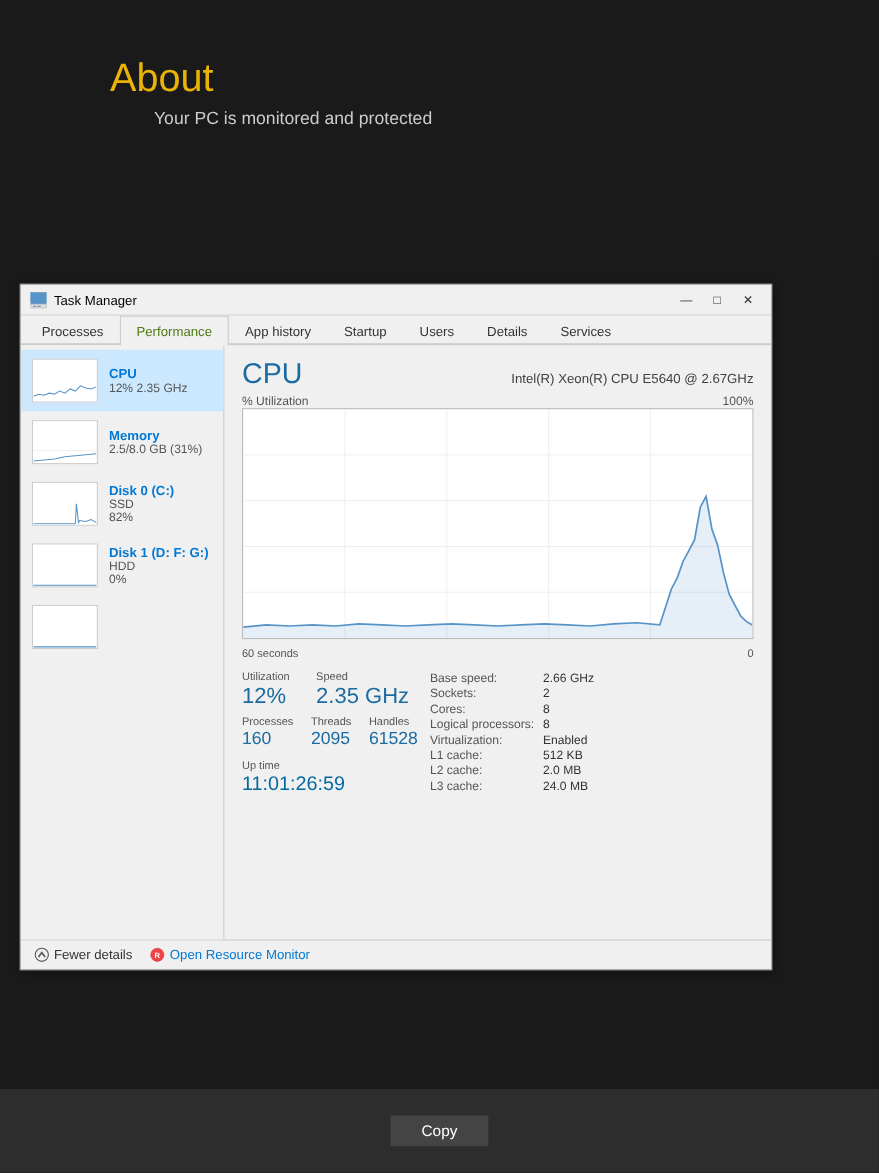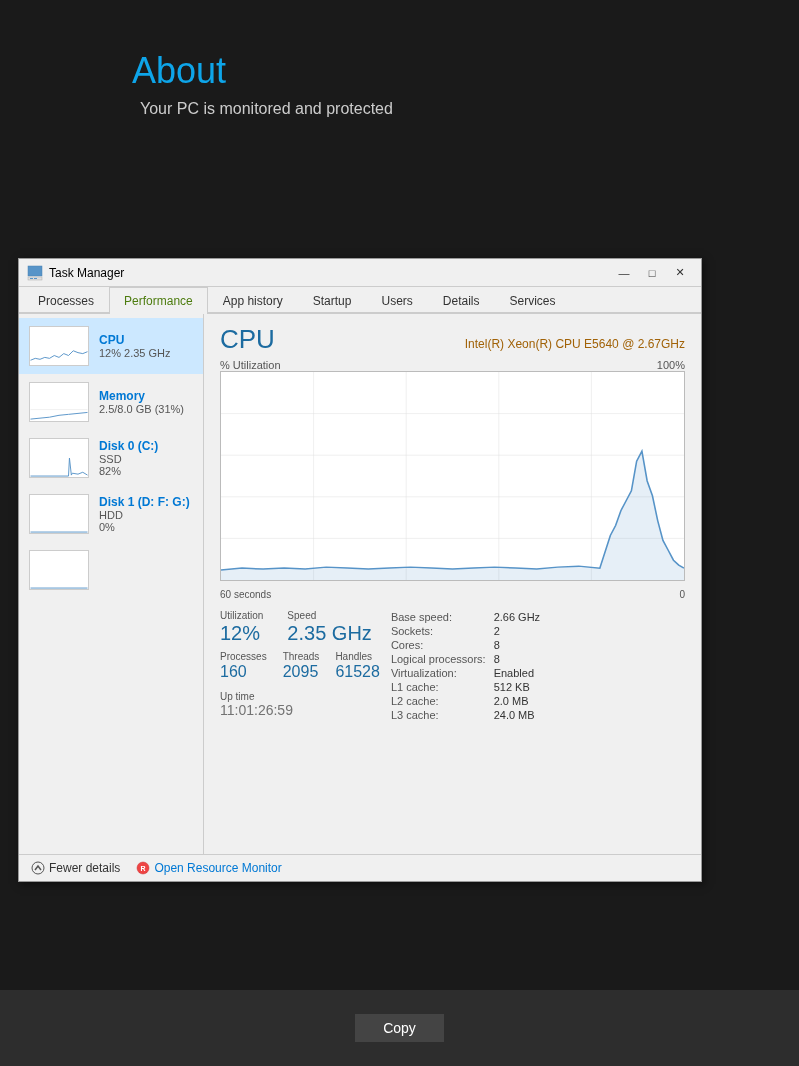--- a/index.html
+++ b/index.html
@@ -15,23 +15,23 @@
     
     .bg-content {
       position: absolute;
       top: 0; left: 0; right: 0;
       padding: 30px 60px;
       color: #fff;
     }
     .bg-about {
       font-size: 36px;
       font-weight: 300;
-      color: #0ea5e9;
+      color: #eab308;
       margin-top: 20px;
-      margin-left: 72px;
+      margin-left: 40px;
     }
     .bg-subtitle {
       font-size: 16px;
       color: #ccc;
       margin-left: 80px;
       margin-top: 8px;
     }
 
     
     .task-manager {
@@ -178,21 +178,21 @@
       align-items: baseline;
       margin-bottom: 4px;
     }
     .cpu-title {
       font-size: 26px;
       font-weight: 300;
       color: #1c6ba0;
     }
     .cpu-model {
       font-size: 12px;
-      color: #a16207;
+      color: #404040;
     }
 
     .util-label {
       font-size: 11px;
       color: #555;
       display: flex;
       justify-content: space-between;
     }
 
     
@@ -248,23 +248,23 @@
     .right-stats {
       flex: 1;
     }
 
     .uptime-label {
       font-size: 10px;
       color: #555;
       margin-top: 4px;
     }
     .uptime-value {
-      font-size: 14px;
+      font-size: 18px;
       font-weight: 300;
-      color: #737373;
+      color: #0369a1;
     }
 
     
     .footer {
       border-top: 1px solid #ccc;
       padding: 6px 12px;
       display: flex;
       align-items: center;
       gap: 16px;
       background: #f0f0f0;

